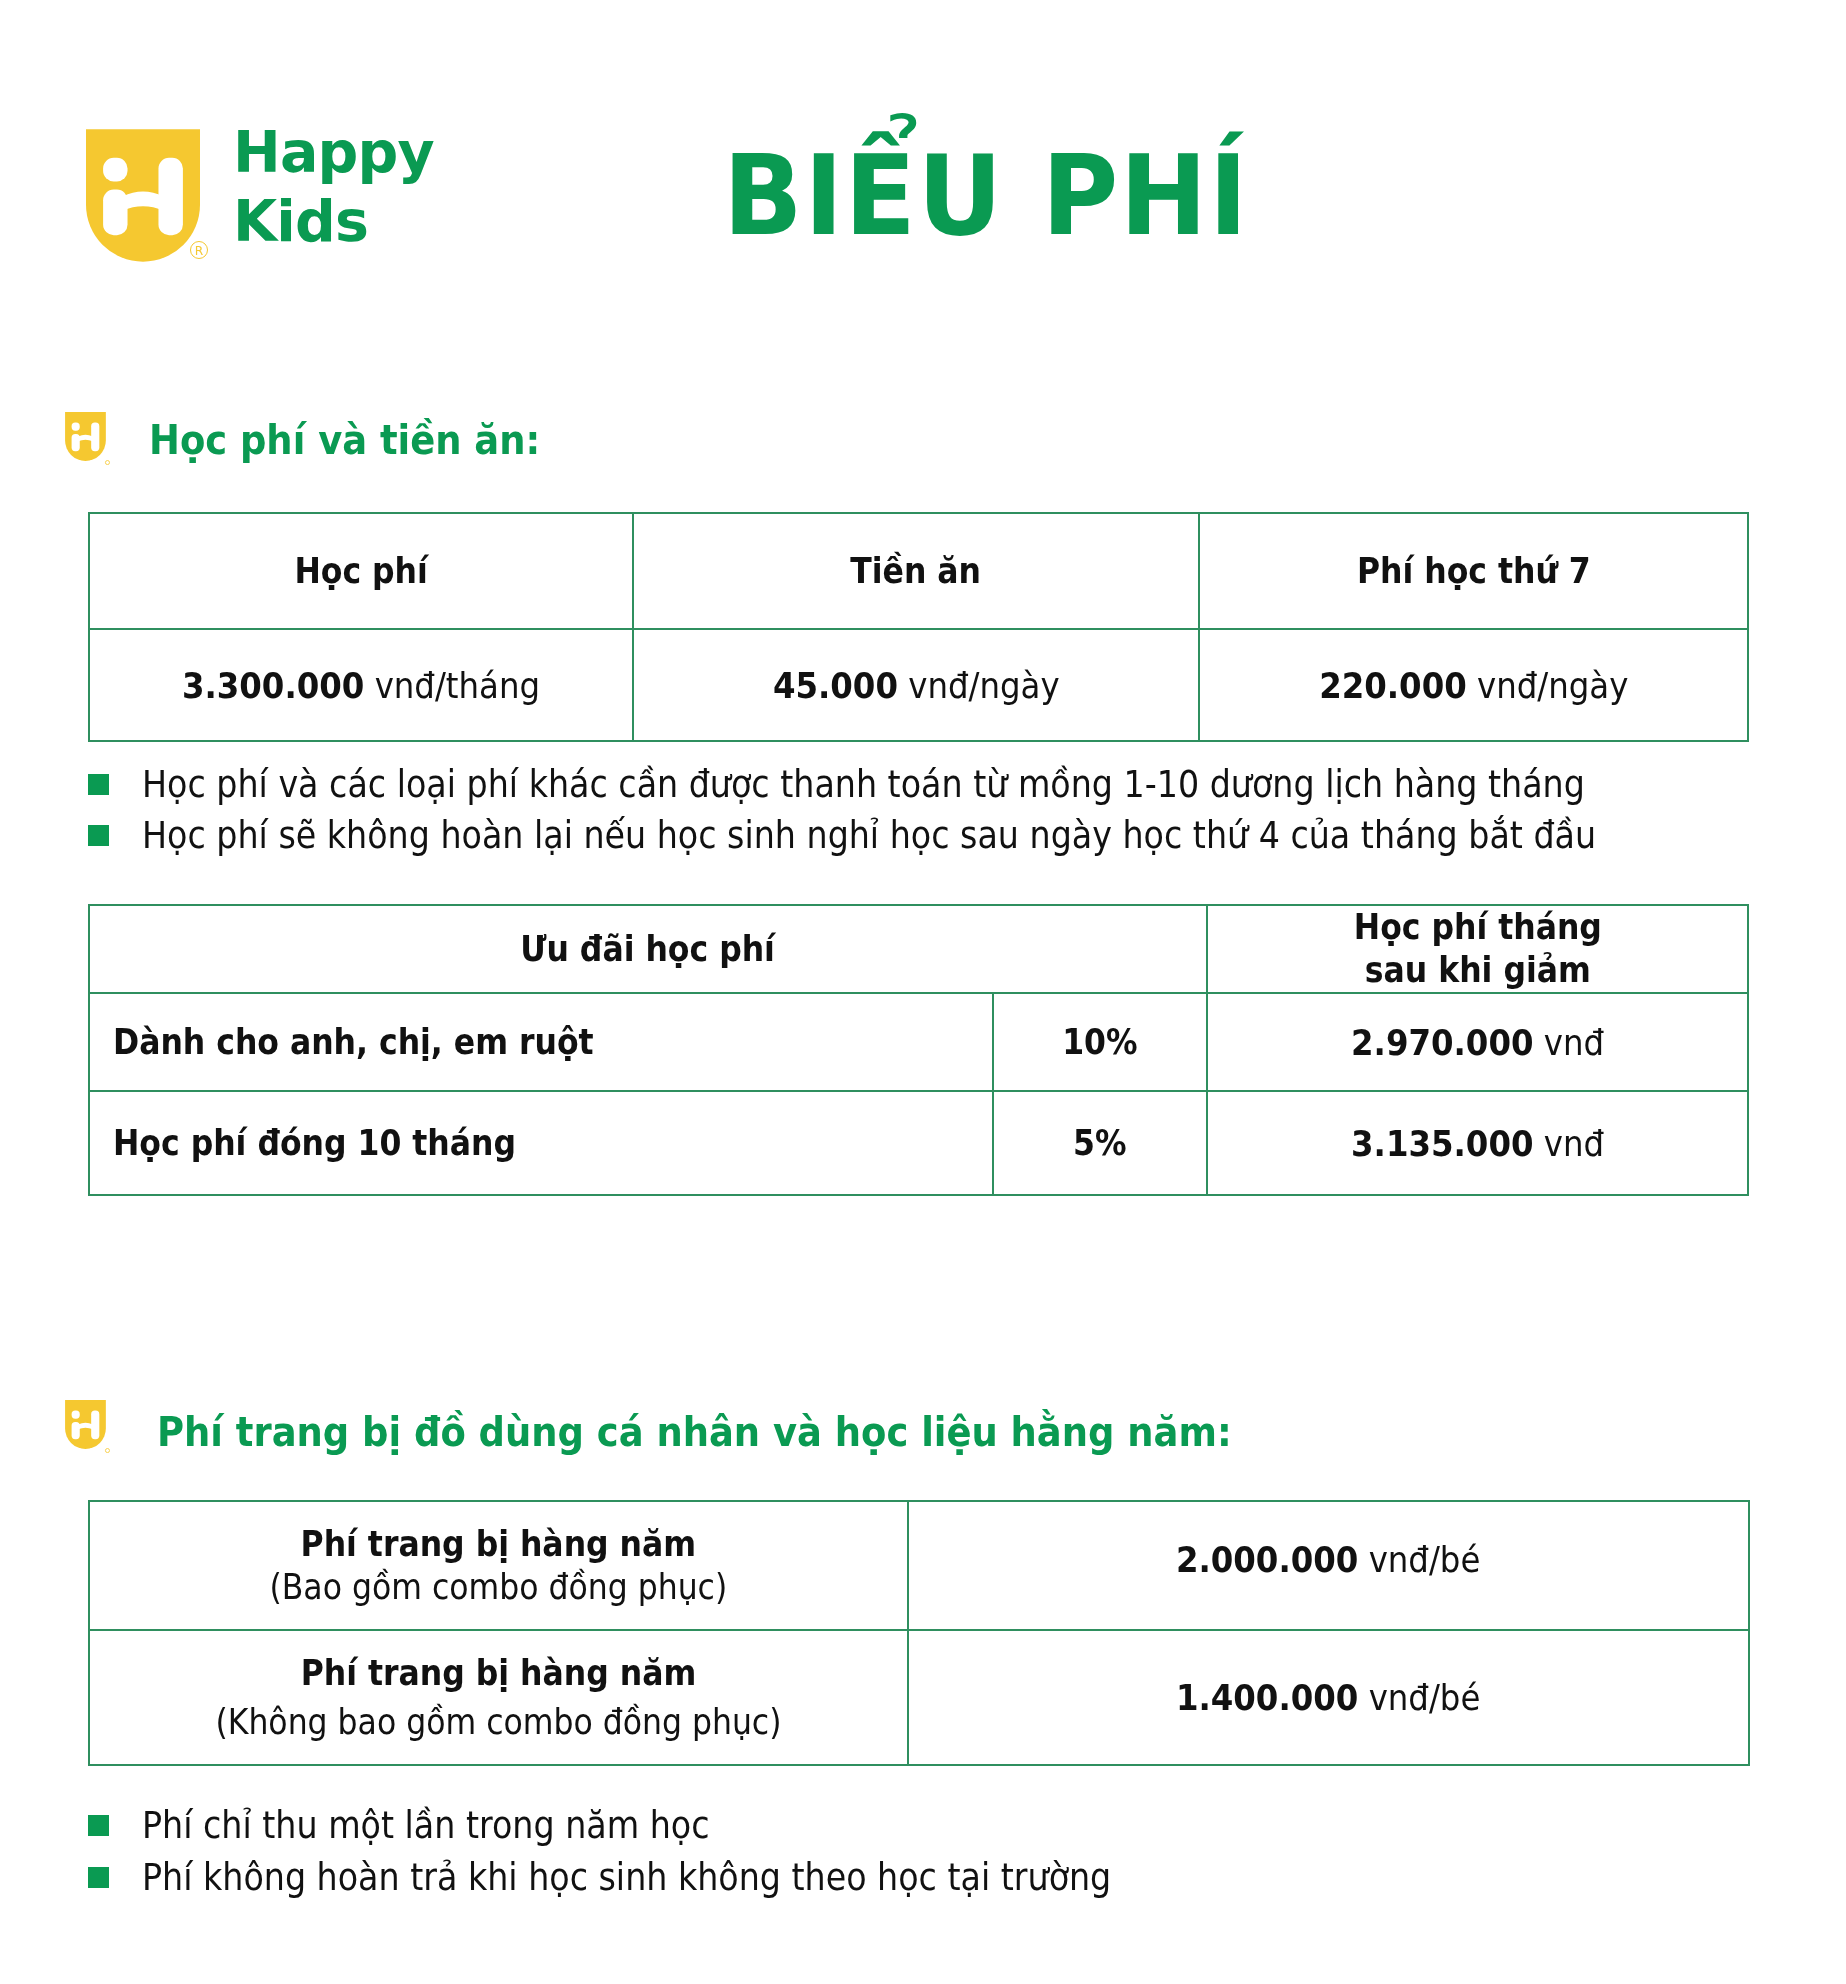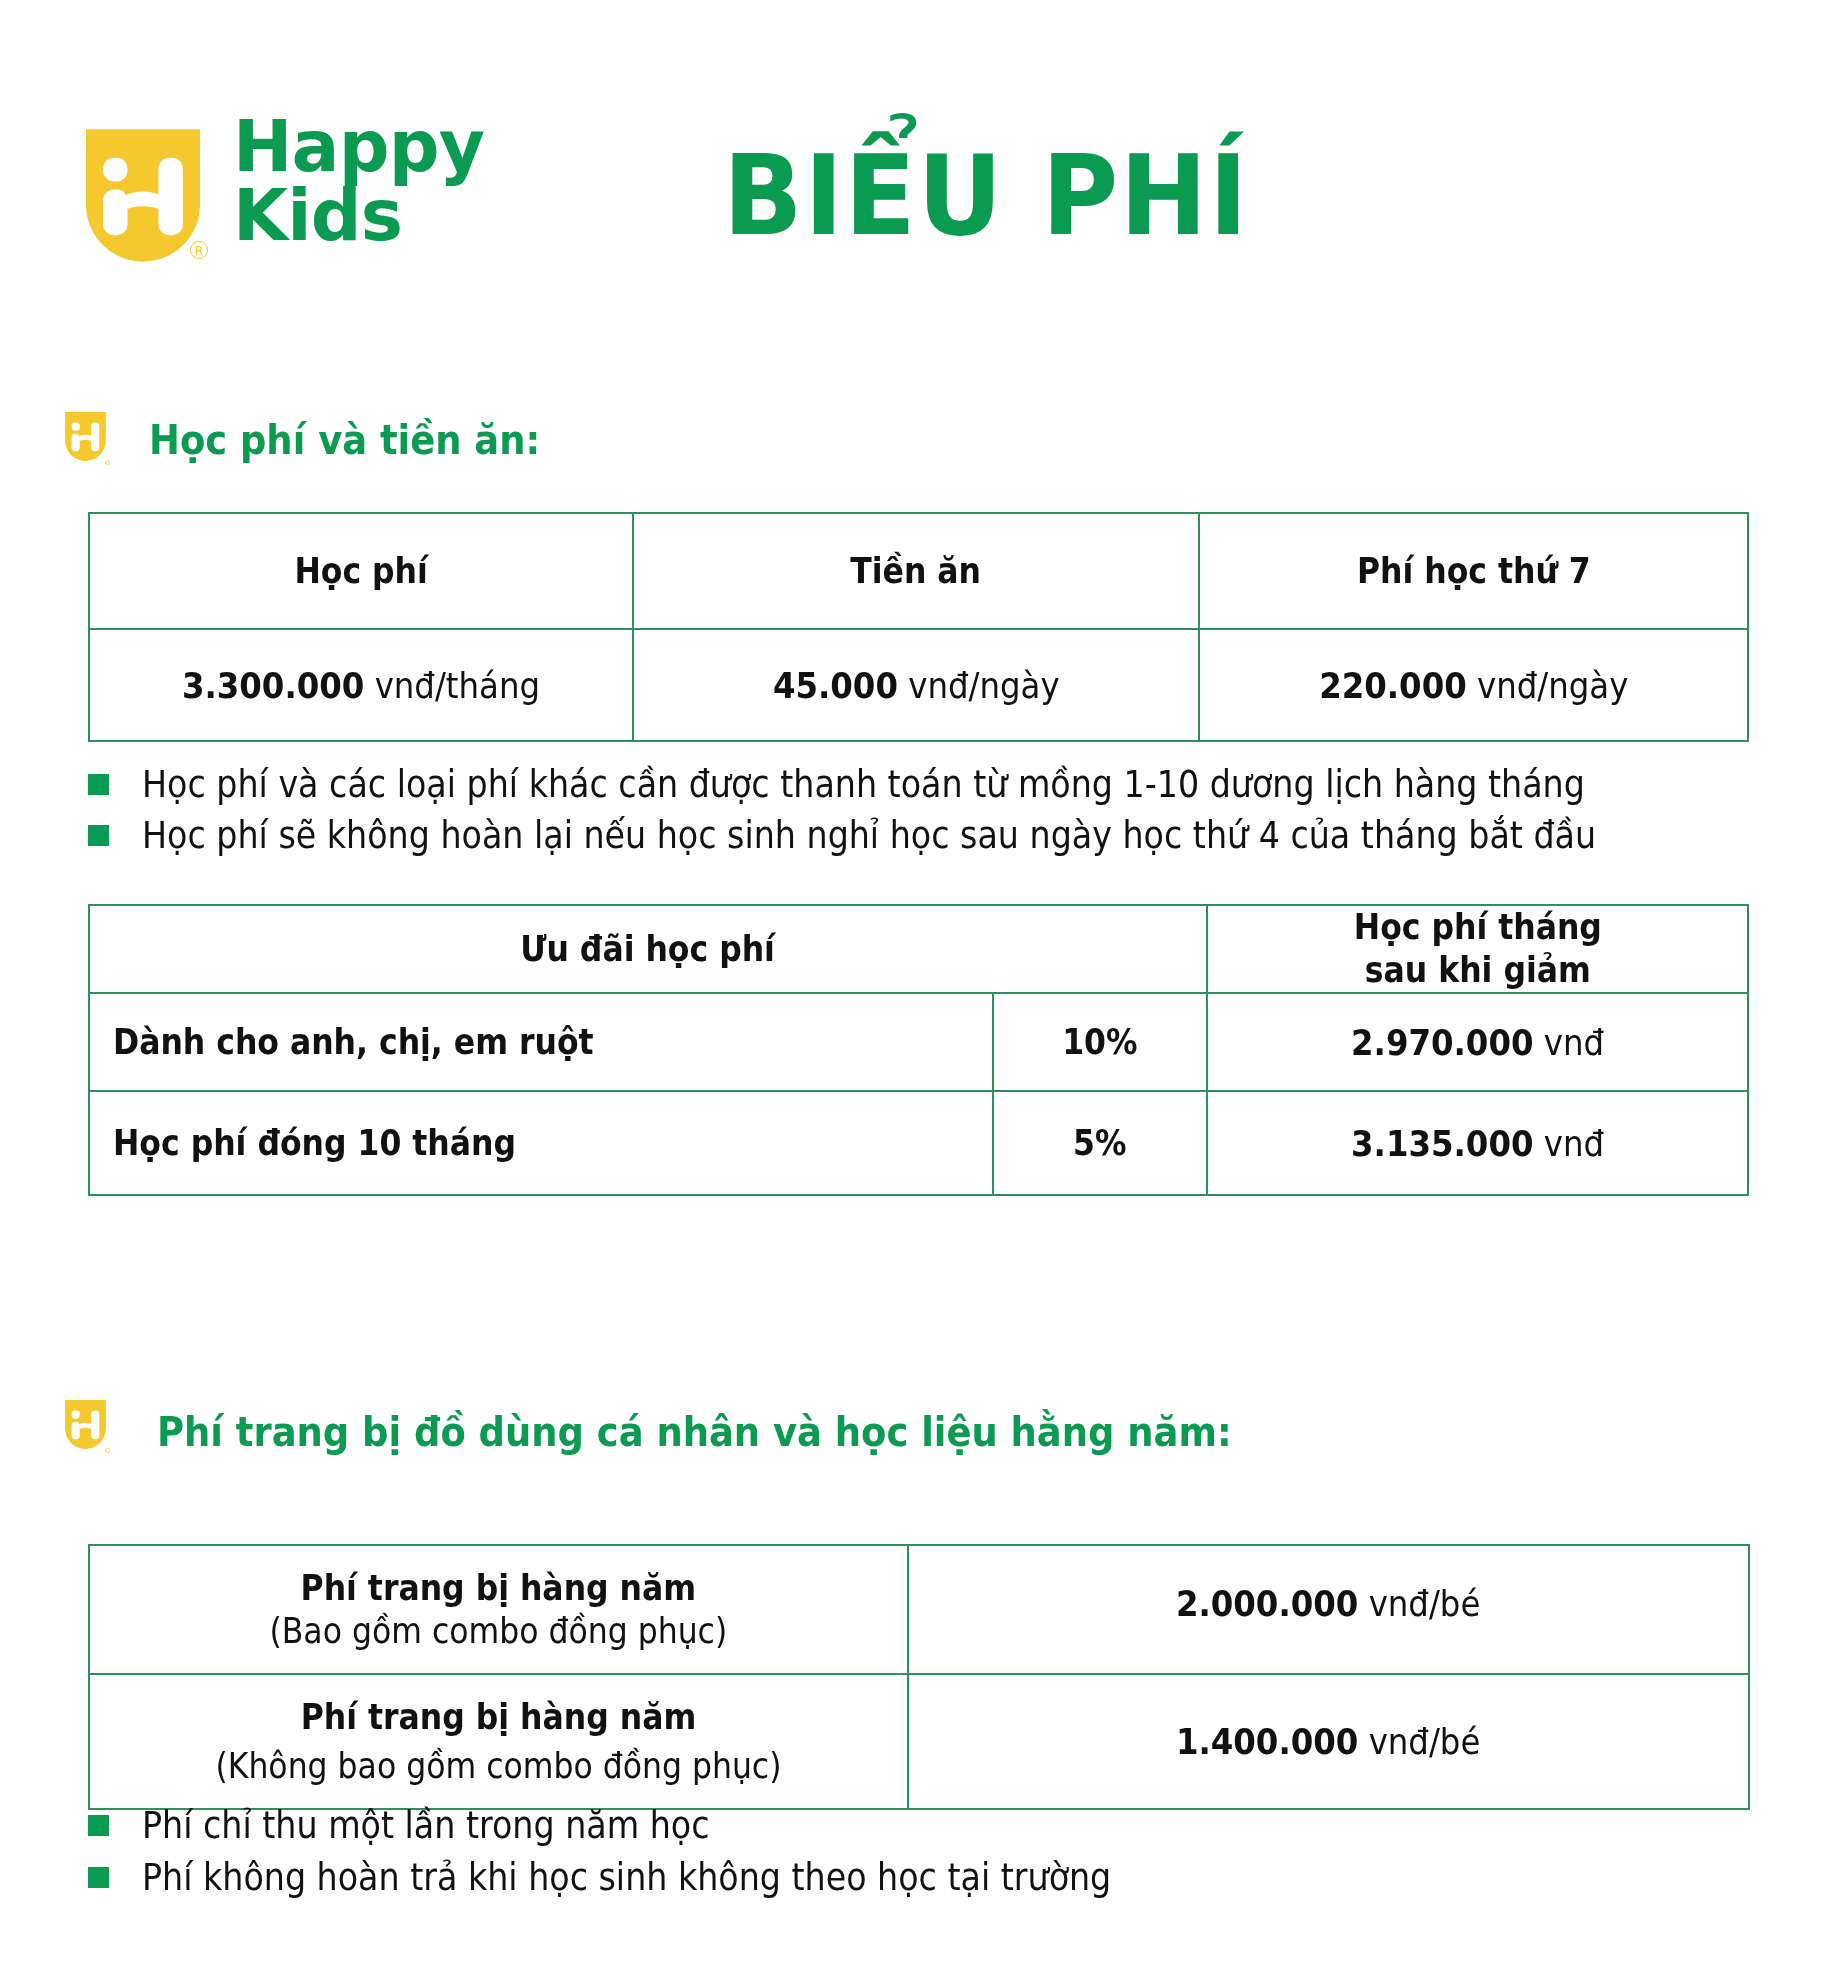--- a/index.html
+++ b/index.html
@@ -2,22 +2,22 @@
 <html style="font-size:6.5px"><head>
 <meta charset="utf-8">
 <style>
   html, body { margin:0; padding:0; background:#ffffff; }
   body { width:1846px; height:1985px; position:relative; overflow:hidden;
          font-family:"DejaVu Sans", "Liberation Sans", sans-serif; color:#111; }
   .abs { position:absolute; }
 
   
   .logo-shield { left:86px; top:129px; width:114px; height:133px; }
-  .logo-text { left:233px; top:112px; color:#0a9a52; font-family:"DejaVu Sans", sans-serif;
-               font-weight:bold; font-size:71px; line-height:69px; letter-spacing:-0.8px; }
+  .logo-text { left:233px; top:118px; color:#0a9a52; font-family:"DejaVu Sans", sans-serif;
+               font-weight:bold; font-size:57px; line-height:69px; letter-spacing:-0.8px; }
   .reg { left:190px; top:241px; width:18px; height:18px; border:1.6px solid #f5c830; border-radius:50%;
          color:#f5c830; font-size:12.2px; line-height:18px; text-align:center; box-sizing:border-box; }
 
   .title { left:723px; top:135px; color:#0a9a52; font-family:"DejaVu Sans", sans-serif; font-weight:bold;
            font-size:110px; line-height:122px; letter-spacing:1.6px; transform:scaleX(0.95); transform-origin:left; }
 
   
   .sec-icon { width:45px; height:53px; }
   .sec-title { color:#0a9a52; font-weight:bold; font-size:41px; line-height:49px;
                transform:scaleX(0.9); transform-origin:left; white-space:nowrap; }
@@ -133,21 +133,21 @@
     <path d="M0 0 H100 V70 A50 50 0 0 1 0 70 Z" fill="#f5c830"></path>
     <rect x="16" y="26" width="20" height="20" rx="9" fill="#fff"></rect>
     <rect x="16" y="54" width="20" height="42" rx="9" fill="#fff"></rect>
     <rect x="64" y="26" width="20" height="70" rx="9" fill="#fff"></rect>
     <path d="M32 60 Q50 52 68 60 L68 72 Q50 64 32 72 Z" fill="#fff"></path>
     <circle cx="104" cy="124" r="5" fill="none" stroke="#f5c830" stroke-width="2"></circle>
   </svg>
 </div>
 <div class="abs sec-title" style="left:157px; top:1408px;">Phí trang bị đồ dùng cá nhân và học liệu hằng năm:</div>
 
-<table class="grid" style="left:88px; top:1500px; width:1660px;margin-top:44px;">
+<table class="grid" style="left:88px; top:1500px; width:1660px;">
   <colgroup>
       <col style="width:819px">
       <col style="width:841px">
     </colgroup>
   <tbody>
       <tr style="height:129px">
     <td>
       <div class="hdr" style="line-height:43px;">
         <span>Phí trang bị hàng năm</span><br>
         <span class="sub">(Bao gồm combo đồng phục)</span>

